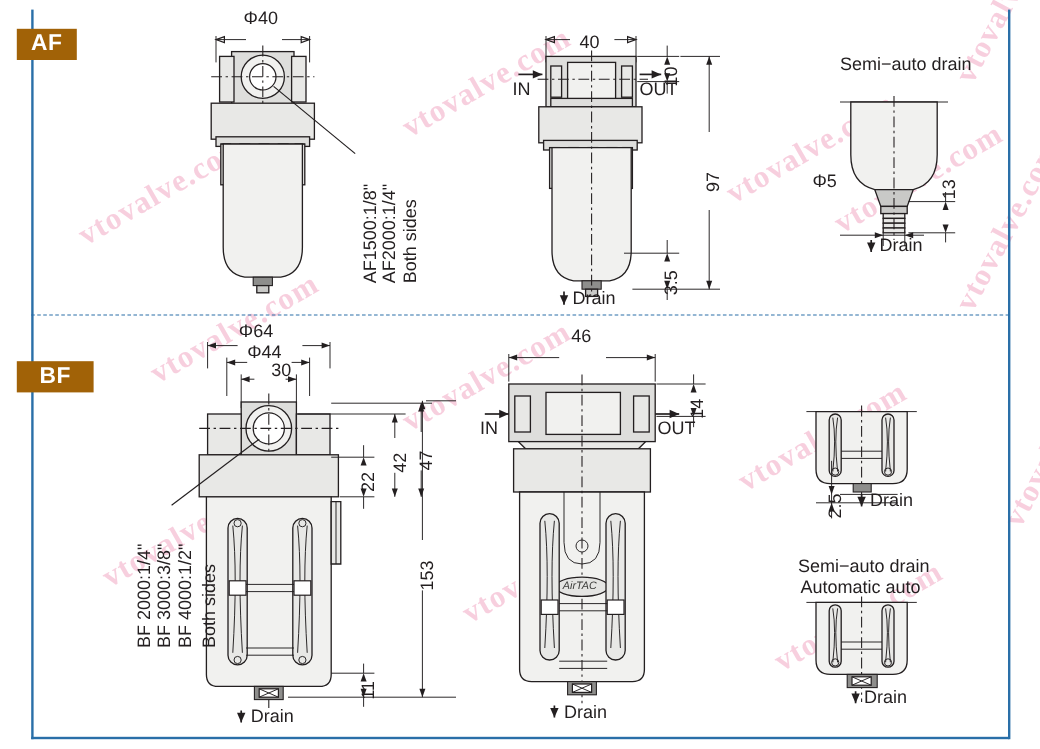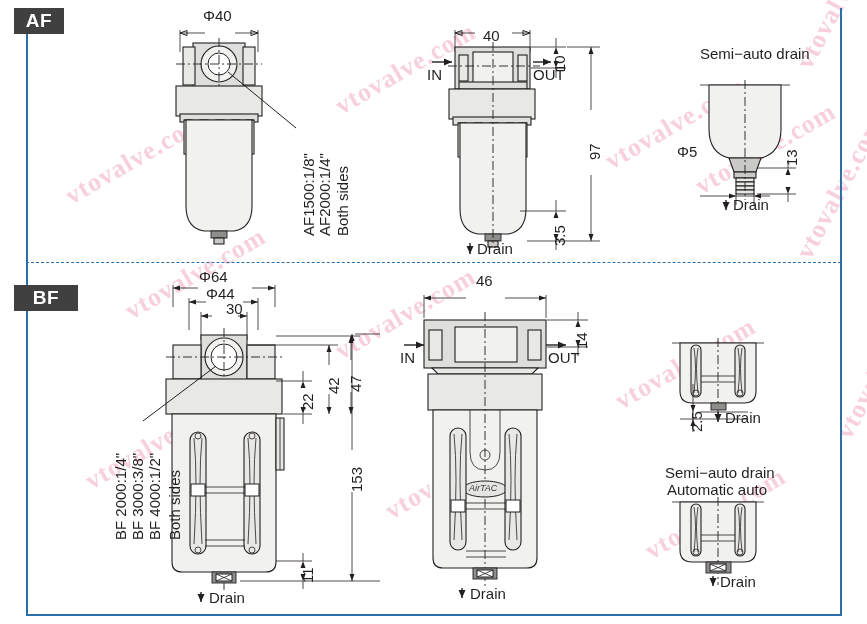--- a/index.html
+++ b/index.html
@@ -4,23 +4,23 @@
 <style>
   html,body{margin:0;padding:0;background:#fff;}
   body{width:867px;height:624px;font-family:"Liberation Sans",sans-serif;}
   #stage{position:relative;width:867px;height:624px;overflow:hidden;background:#ffffff;}
 
   
   .frame-line{position:absolute;background:#2a6fa8;}
   .divider{position:absolute;height:0;border-top:1px dashed #2a6fa8;}
 
   
-  .badge{position:absolute;background:#404040;color:#ffffff;font-weight:bold;
+  .badge{position:absolute;background:#a16207;color:#ffffff;font-weight:bold;
          font-size:19px;letter-spacing:.5px;display:flex;align-items:center;
-         justify-content:center;font-family:"Liberation Sans",sans-serif;}
+         justify-content:center;font-family:"Liberation Sans",sans-serif;margin-top:16px;}
 
   
   .t{position:absolute;color:#231f20;font-size:15px;white-space:nowrap;
      font-family:"Liberation Sans",sans-serif;line-height:1.15;}
   .t.rot{transform-origin:0 0;transform:rotate(-90deg);}
 
   
   .wm{position:absolute;color:#f2a8c4;opacity:.55;font-size:26px;font-weight:bold;
       white-space:nowrap;font-family:"Liberation Serif",serif;letter-spacing:1px;
       pointer-events:none;}

